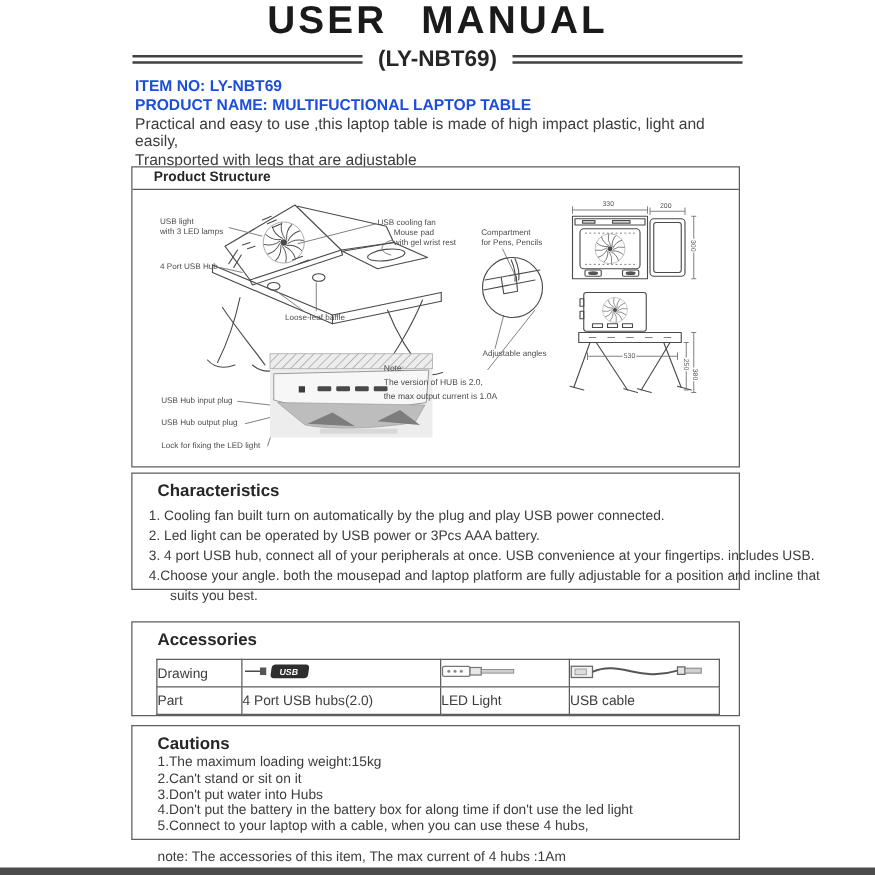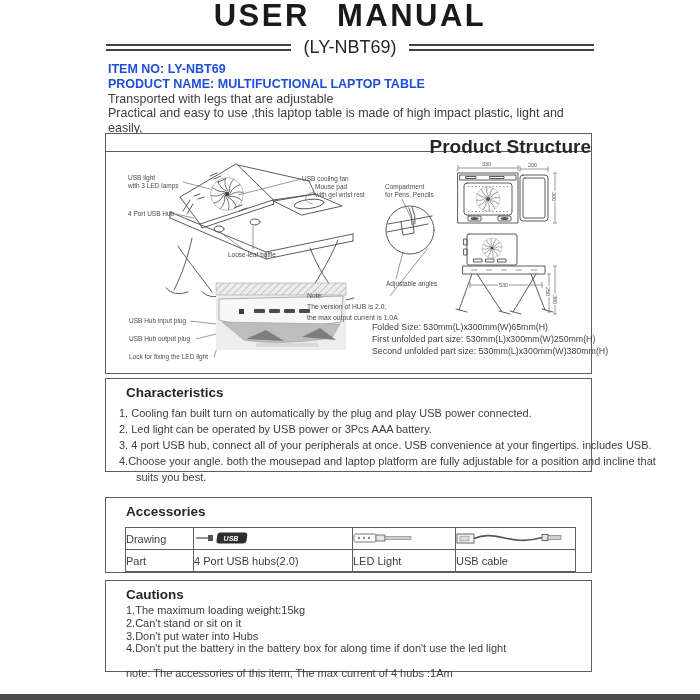--- a/index.html
+++ b/index.html
@@ -3,38 +3,38 @@
 <meta charset="utf-8">
 <style>
   html,body { margin:0; padding:0; background:#ffffff; }
   .page { position:relative; width:700px; height:700px; background:#ffffff;
           font-family:"Liberation Sans", sans-serif; color:#3d3d3d; overflow:hidden; }
 
   
   .title { position:absolute; top:-2px; left:0; width:100%; text-align:center;
            font-size:31px; font-weight:bold; color:#1a1a1a; letter-spacing:2.5px; word-spacing:16px; }
   .subtitle-row { position:absolute; top:37px; left:106px; width:488px;
-                  display:flex; align-items:center; gap:12px; }
+                  display:flex; align-items:center; gap:12px;font-weight:bold; }
   .dbl { flex:1; height:7px; box-sizing:border-box;
          border-top:2px solid #414141; border-bottom:2px solid #414141; }
   .subtitle { font-size:18px; color:#262626; white-space:nowrap; }
 
   
   .intro { position:absolute; left:108px; top:62px; width:490px; font-size:12.5px; line-height:14.8px; }
   .intro .b { font-weight:bold; color:#1d4ed8; }
 
   
   .box { position:absolute; left:105px; width:487px; box-sizing:border-box;
          border:1px solid #5e5e5e; background:#fff; }
   .sec-title { font-weight:bold; font-size:13.5px; color:#272727; margin:6px 0 0 20px; }
 
   
   #ps { top:133px; height:241px; }
   .ps-head { height:18px; box-sizing:border-box; border-bottom:1px solid #5e5e5e;
-             font-weight:bold; font-size:19px; color:#272727; padding:2px 0 0 17px;text-align:right; }
+             font-weight:bold; font-size:11px; color:#272727; padding:2px 0 0 17px; }
   .ps-body { position:relative; width:485px; height:221px; }
   svg.art { position:absolute; left:0; top:0; }
   svg .s { fill:none; stroke:#4a4a4a; stroke-width:0.9; stroke-linecap:round; stroke-linejoin:round; }
   svg .ld { fill:none; stroke:#6f6f6f; stroke-width:0.7; }
   .lbl { position:absolute; font-size:6.5px; line-height:8px; color:#4c4c4c; white-space:nowrap; }
   .note-blk { position:absolute; left:201px; top:139px; font-size:6.8px; line-height:10.8px; color:#4c4c4c; white-space:nowrap; }
   .sizes { position:absolute; left:266px; top:169px; font-size:8.8px; line-height:12px; color:#3f3f3f; white-space:nowrap; }
   .dim { position:absolute; font-size:5.5px; color:#555; background:#fff; padding:0 1px; line-height:6px; white-space:nowrap; }
   .dim.v { transform:rotate(90deg); transform-origin:left top; }
 
@@ -67,22 +67,22 @@
 
   <div class="subtitle-row">
     <div class="dbl"></div>
     <div class="subtitle">(LY-NBT69)</div>
     <div class="dbl"></div>
   </div>
 
   <div class="intro">
     <div class="b">ITEM NO: LY-NBT69</div>
     <div class="b">PRODUCT NAME: MULTIFUCTIONAL LAPTOP TABLE</div>
+    <div>Practical and easy to use ,this laptop table is made of high impact plastic, light and easily,</div>
     <div>Transported with legs that are adjustable</div>
-    <div>Practical and easy to use ,this laptop table is made of high impact plastic, light and easily,</div>
   </div>
 
   <div class="box" id="ps">
     <div class="ps-head">Product Structure</div>
     <div class="ps-body">
 
       <svg class="art" width="485" height="221" viewBox="0 0 485 221">
         <defs>
           <pattern id="hatch" width="5" height="5" patternUnits="userSpaceOnUse" patternTransform="rotate(45)">
             <line x1="0" y1="0" x2="0" y2="5" stroke="#9e9e9e" stroke-width="1.1"></line>
@@ -227,25 +227,20 @@
       <div class="lbl" style="left:23px; top:165px;">USB Hub input plug</div>
       <div class="lbl" style="left:23px; top:183px;">USB Hub output plug</div>
       <div class="lbl" style="left:23px; top:201px;">Lock for fixing the LED light</div>
 
       <div class="note-blk">
         <div>Note:</div>
         <div>The version of HUB is 2.0,</div>
         <div>the max output current is 1.0A</div>
       </div>
 
-      <div class="sizes">
-        <div>Folded Size: 530mm(L)x300mm(W)65mm(H)</div>
-        <div>First unfolded part size: 530mm(L)x300mm(W)250mm(H)</div>
-        <div>Second unfolded part size: 530mm(L)x300mm(W)380mm(H)</div>
-      </div>
 
       <div class="dim" style="left:375px; top:9px;">330</div>
       <div class="dim" style="left:421px; top:10px;">200</div>
       <div class="dim v" style="left:451px; top:39px;">300</div>
       <div class="dim" style="left:392px; top:130px;">530</div>
       <div class="dim v" style="left:445px; top:134px;">250</div>
       <div class="dim v" style="left:452px; top:142px;">380</div>
     </div>
   </div>
 
@@ -306,18 +301,19 @@
       </table>
   </div>
 
   <div class="box" id="cau">
     <div class="sec-title">Cautions</div>
     <div class="lines">
       <div>1.The maximum loading weight:15kg</div>
       <div>2.Can't stand or sit on it</div>
       <div>3.Don't put water into Hubs</div>
       <div>4.Don't put the battery in the battery box for along time if don't use the led light</div>
+      <div>5.Connect to your laptop with a cable, when you can use these 4 hubs,</div>
     </div>
     <div class="note-line">note: The accessories of this item, The max current of 4 hubs :1Am</div>
   </div>
 
   <div class="bottom-strip"></div>
 </div>
 
 </body></html>

